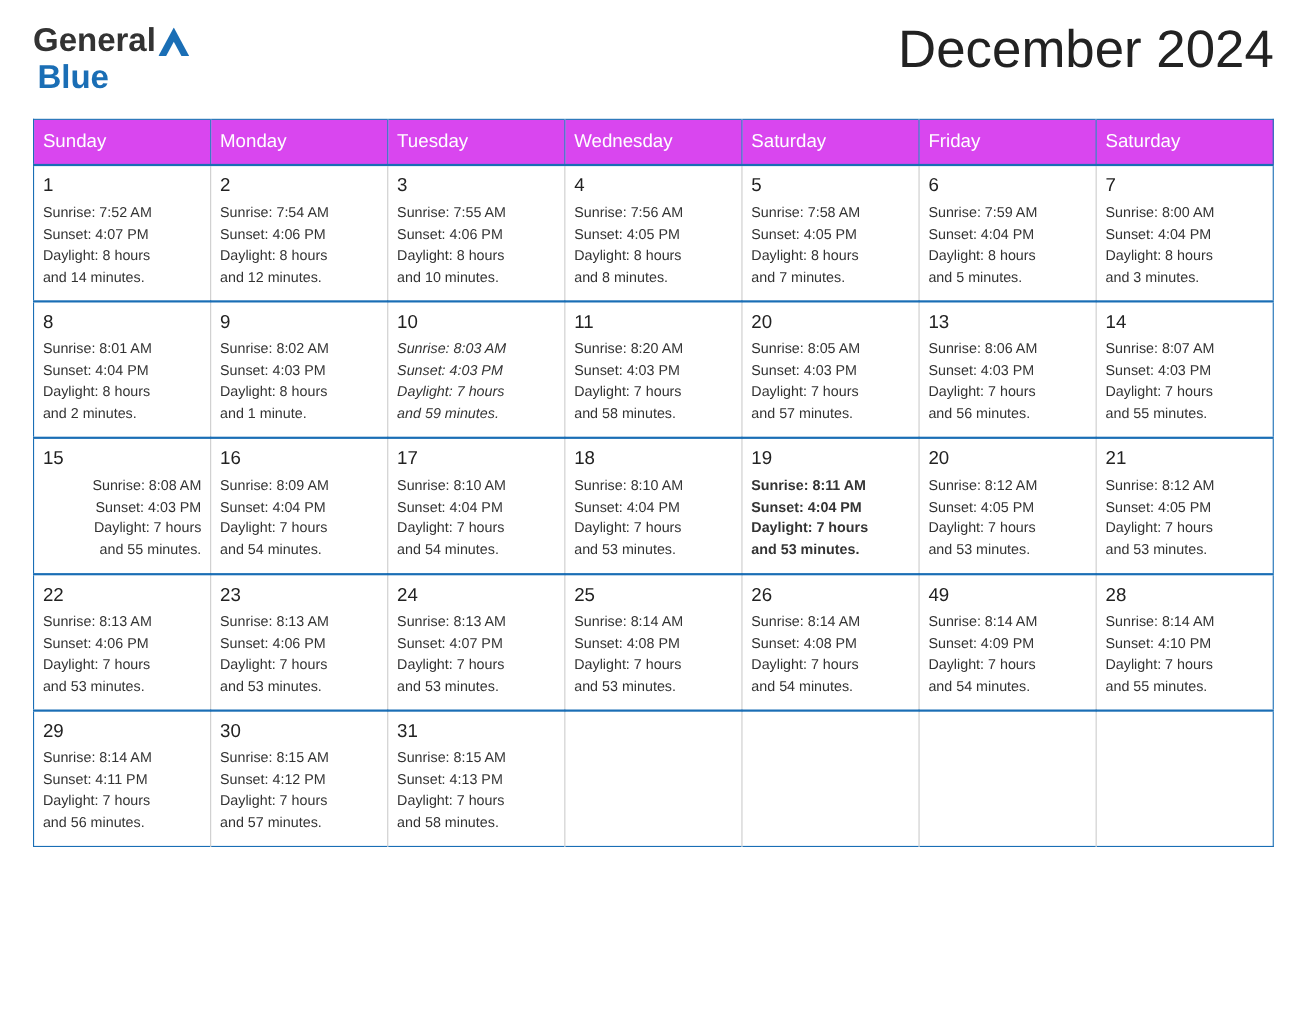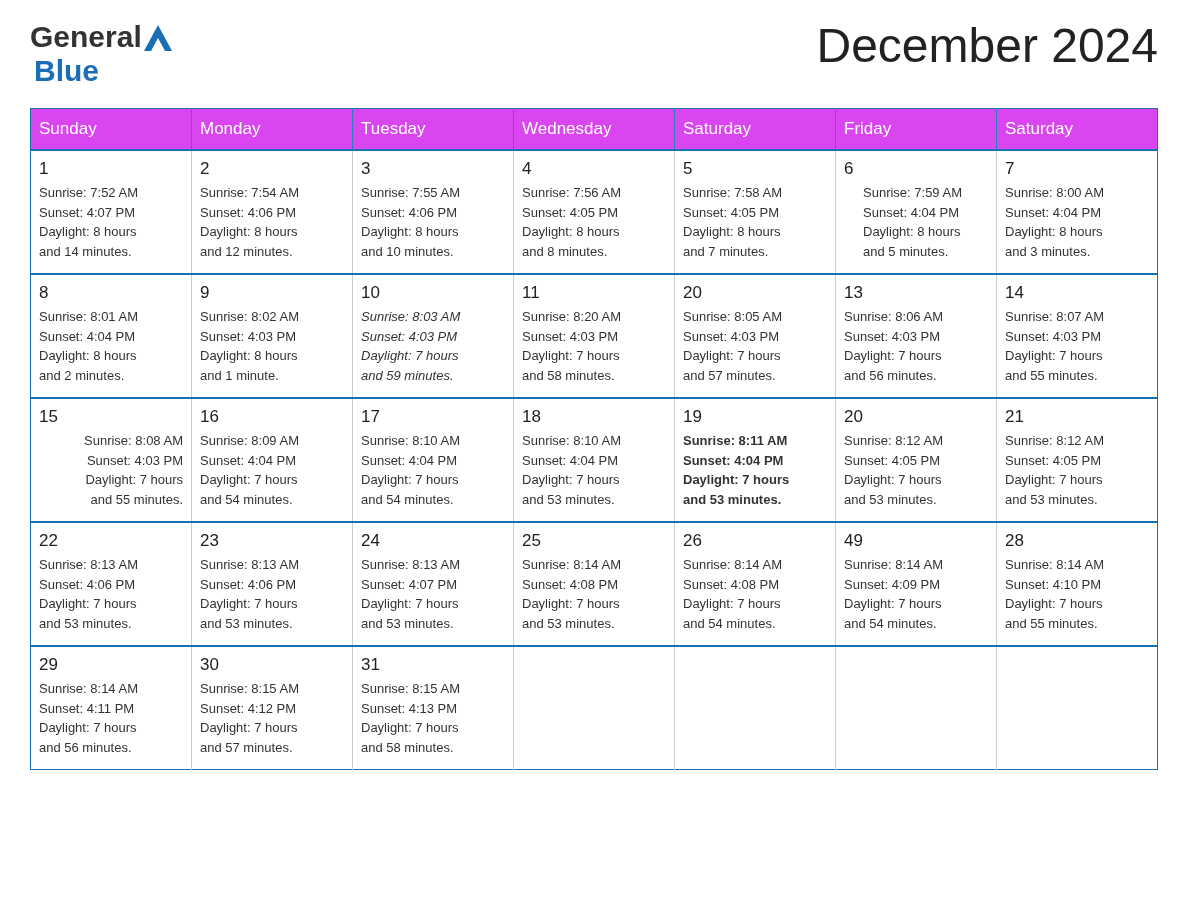--- a/index.html
+++ b/index.html
@@ -159,21 +159,21 @@
         </td>
         <td>
           <span class="day-number">5</span>
           <div class="day-info" style="white-space: pre-line;">Sunrise: 7:58 AM
 Sunset: 4:05 PM
 Daylight: 8 hours
 and 7 minutes.</div>
         </td>
         <td>
           <span class="day-number">6</span>
-          <div class="day-info" style="white-space: pre-line; margin-left: 19px;">Sunrise: 7:59 AM
+          <div class="day-info" style="white-space: pre-line;">Sunrise: 7:59 AM
 Sunset: 4:04 PM
 Daylight: 8 hours
 and 5 minutes.</div>
         </td>
         <td>
           <span class="day-number">7</span>
           <div class="day-info" style="white-space: pre-line;">Sunrise: 8:00 AM
 Sunset: 4:04 PM
 Daylight: 8 hours
 and 3 minutes.</div>

